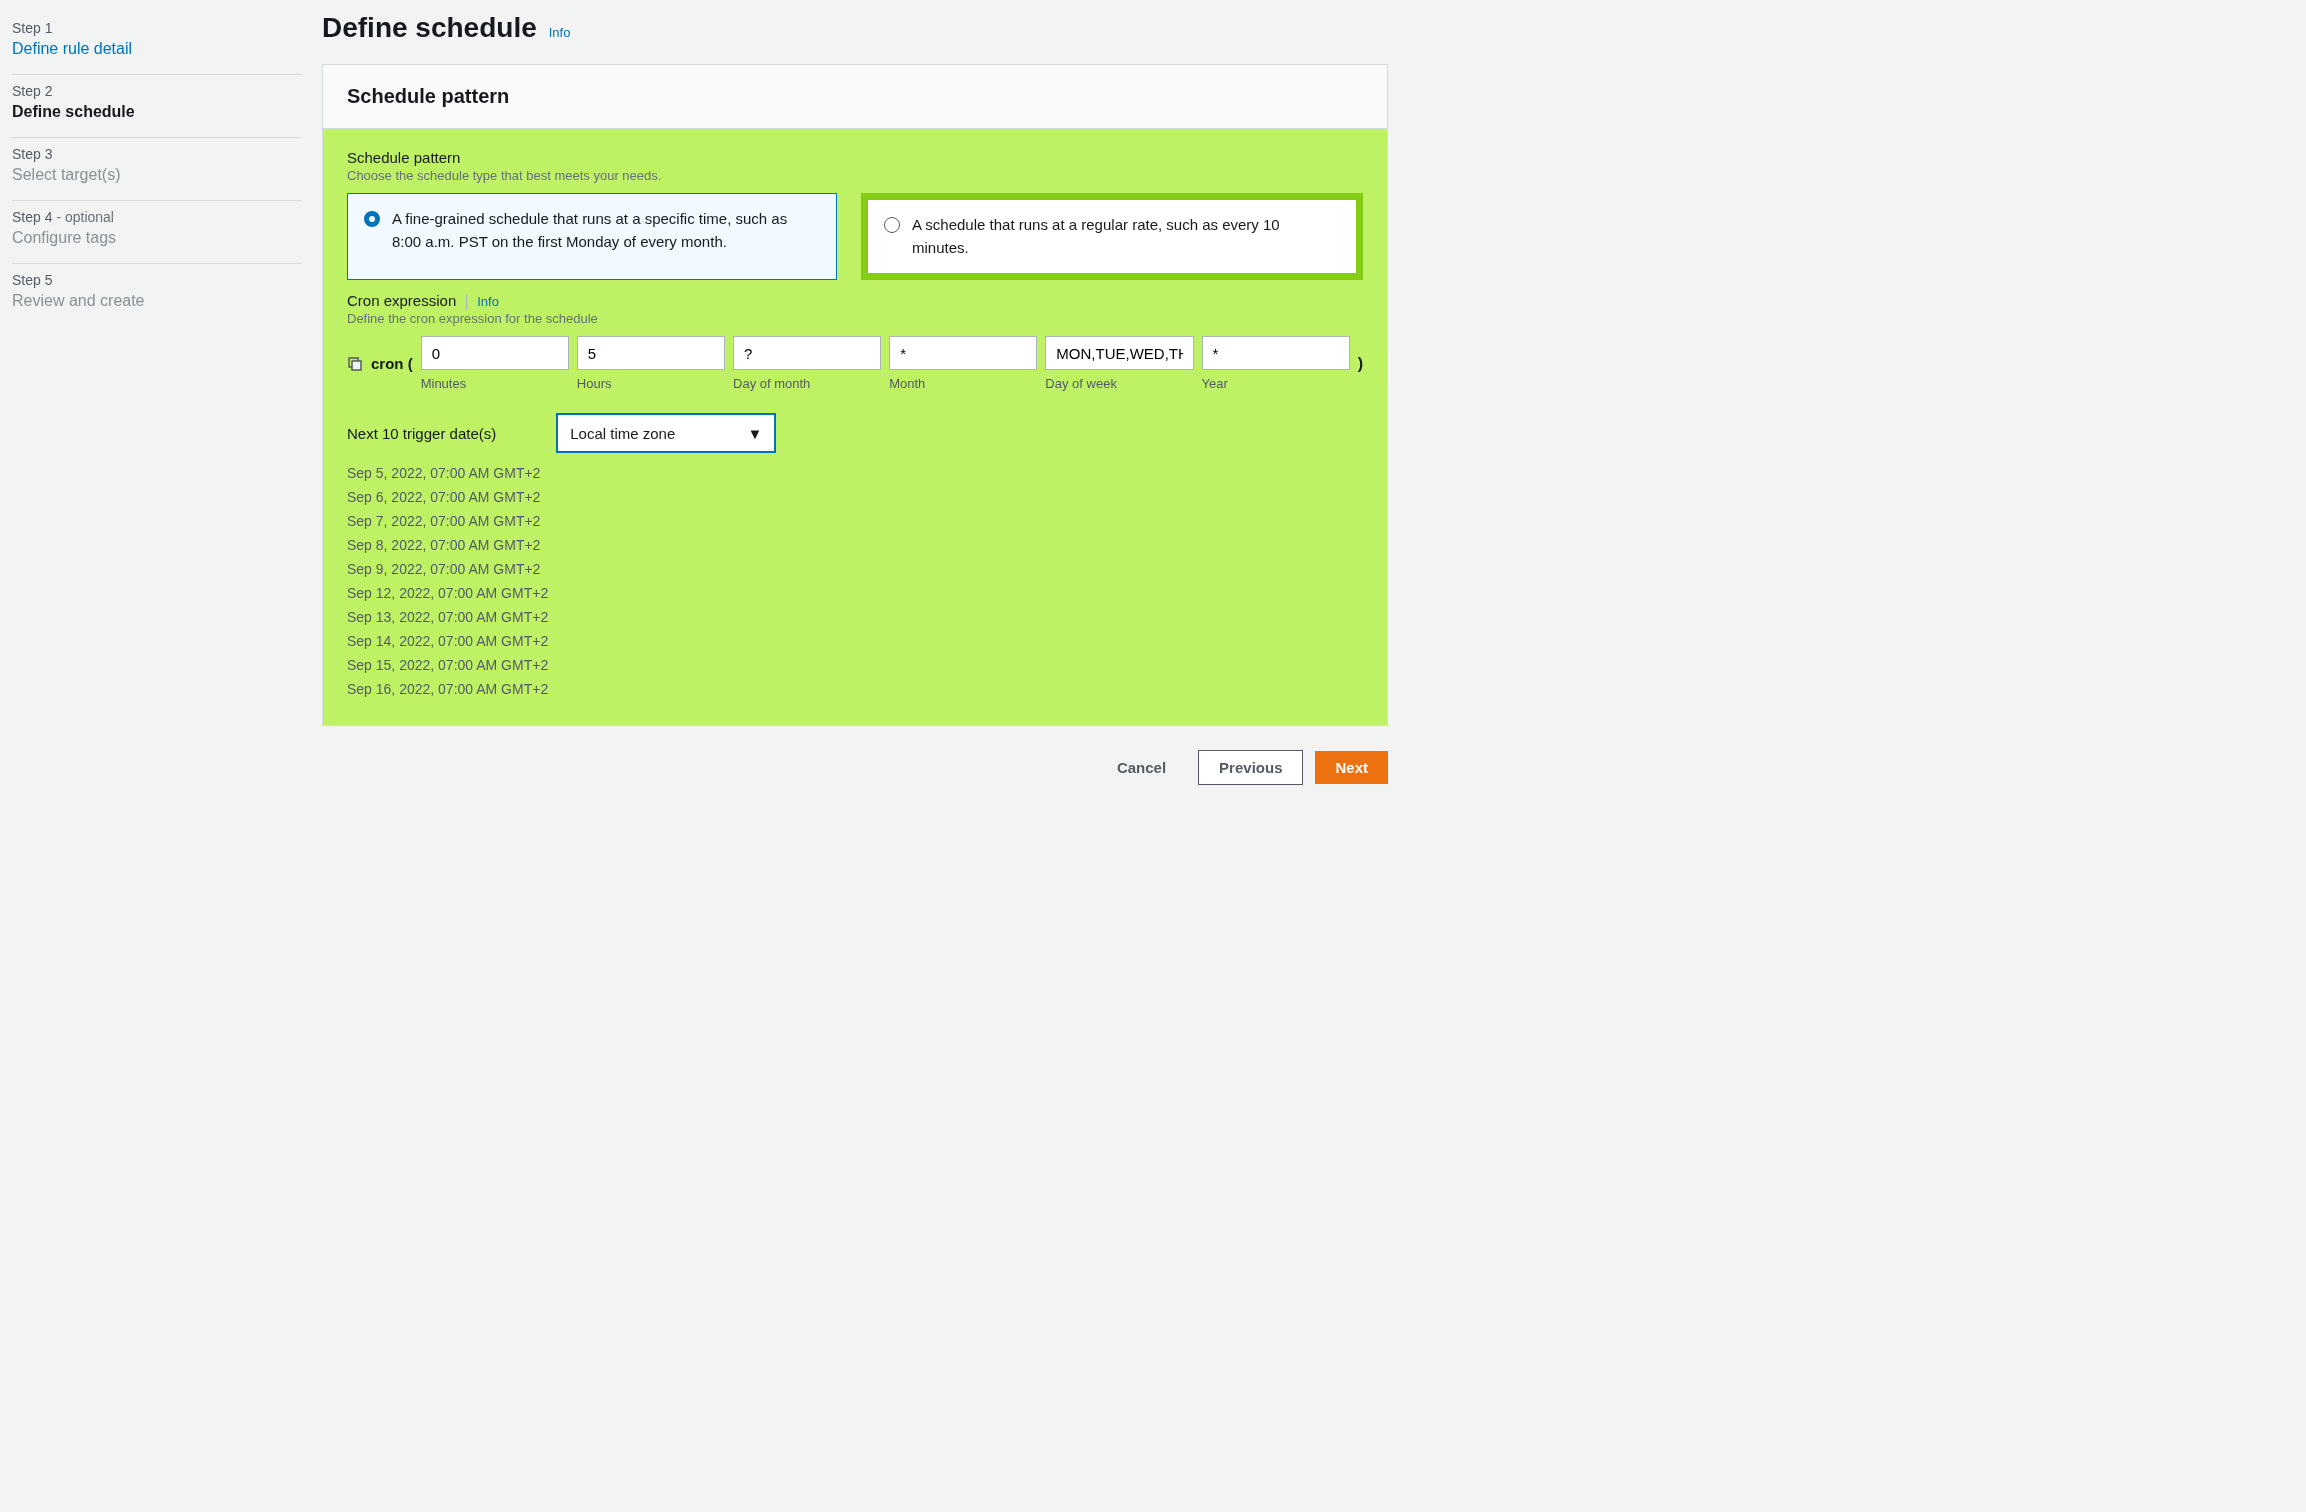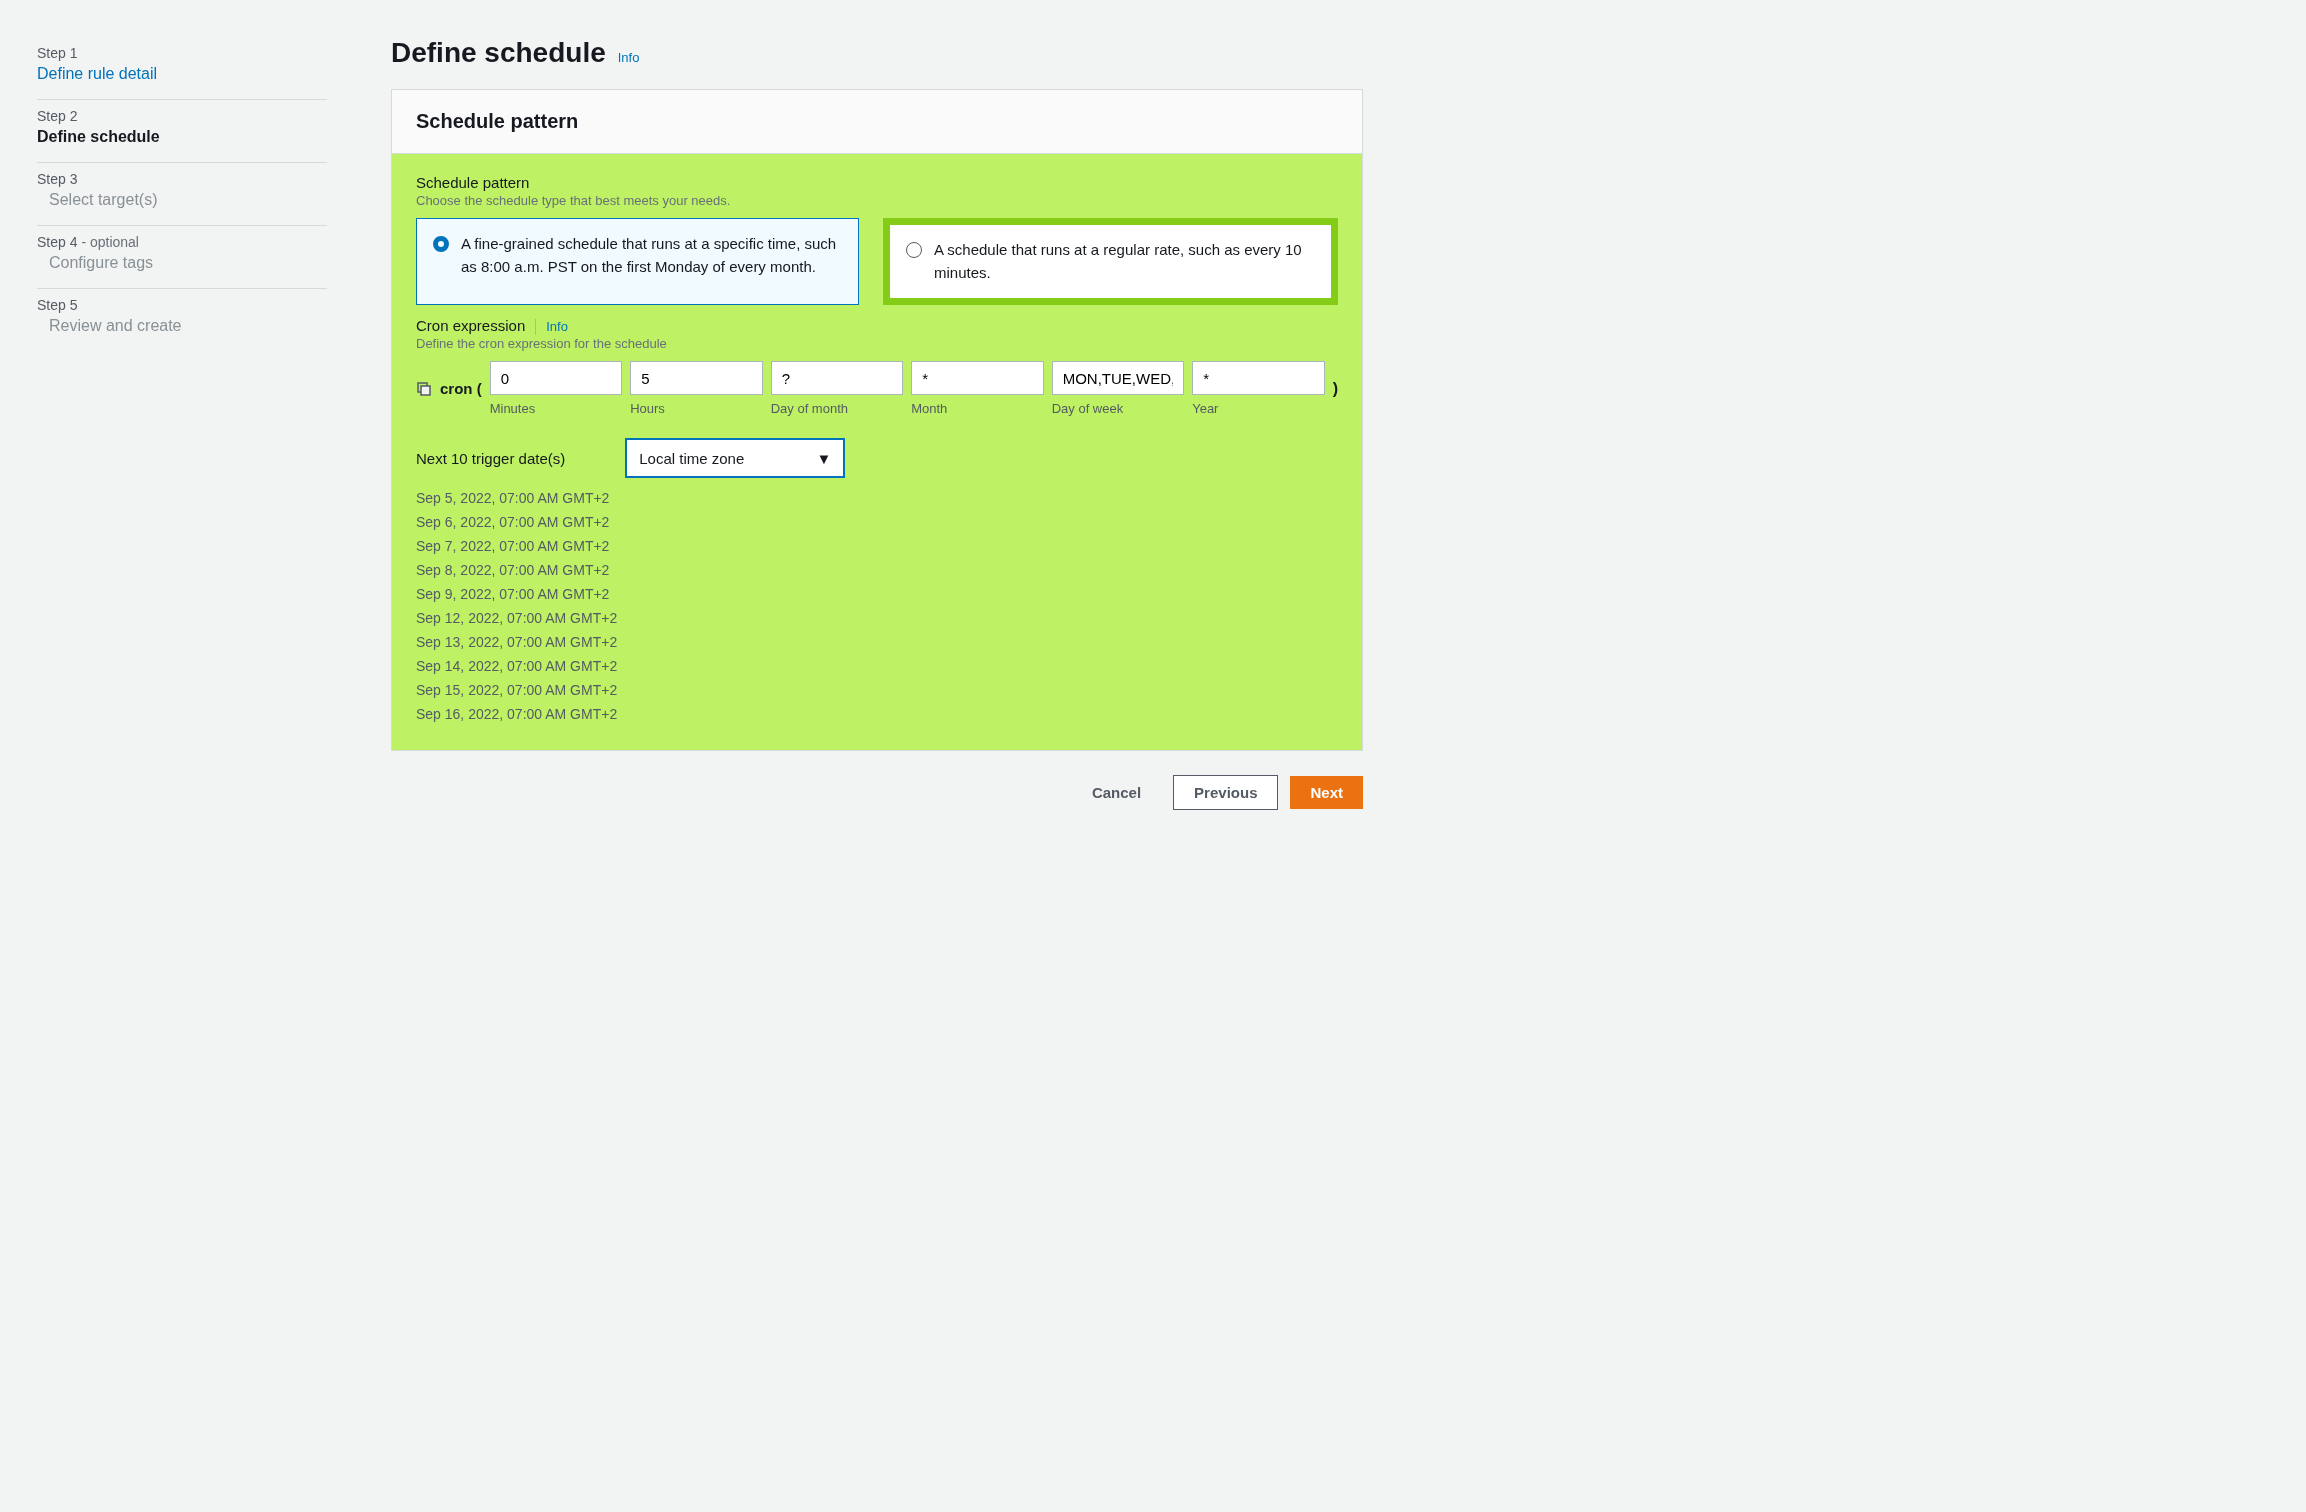--- a/index.html
+++ b/index.html
@@ -8,22 +8,22 @@
       padding: 0;
     }
     body {
       font-family: "Amazon Ember", "Helvetica Neue", Arial, sans-serif;
       background: #f2f3f3;
       color: #16191f;
       font-size: 14px;
     }
     .container {
       display: flex;
-      padding: 37px;
-      gap: 64px;
+      padding: 12px;
+      gap: 20px;
       max-width: 1400px;
     }
     .sidebar {
       width: 290px;
       flex-shrink: 0;
     }
     .step {
       padding: 8px 0 16px 0;
       border-bottom: 1px solid #d5dbdb;
     }
@@ -44,21 +44,20 @@
     .step-link {
       color: #0073bb;
       cursor: pointer;
     }
     .step-active {
       color: #16191f;
       font-weight: 700;
     }
     .step-disabled {
       color: #879196;
-      margin-left: 12px;
     }
     .main {
       flex: 1;
     }
     .page-header {
       display: flex;
       align-items: baseline;
       gap: 12px;
       margin-bottom: 20px;
     }

